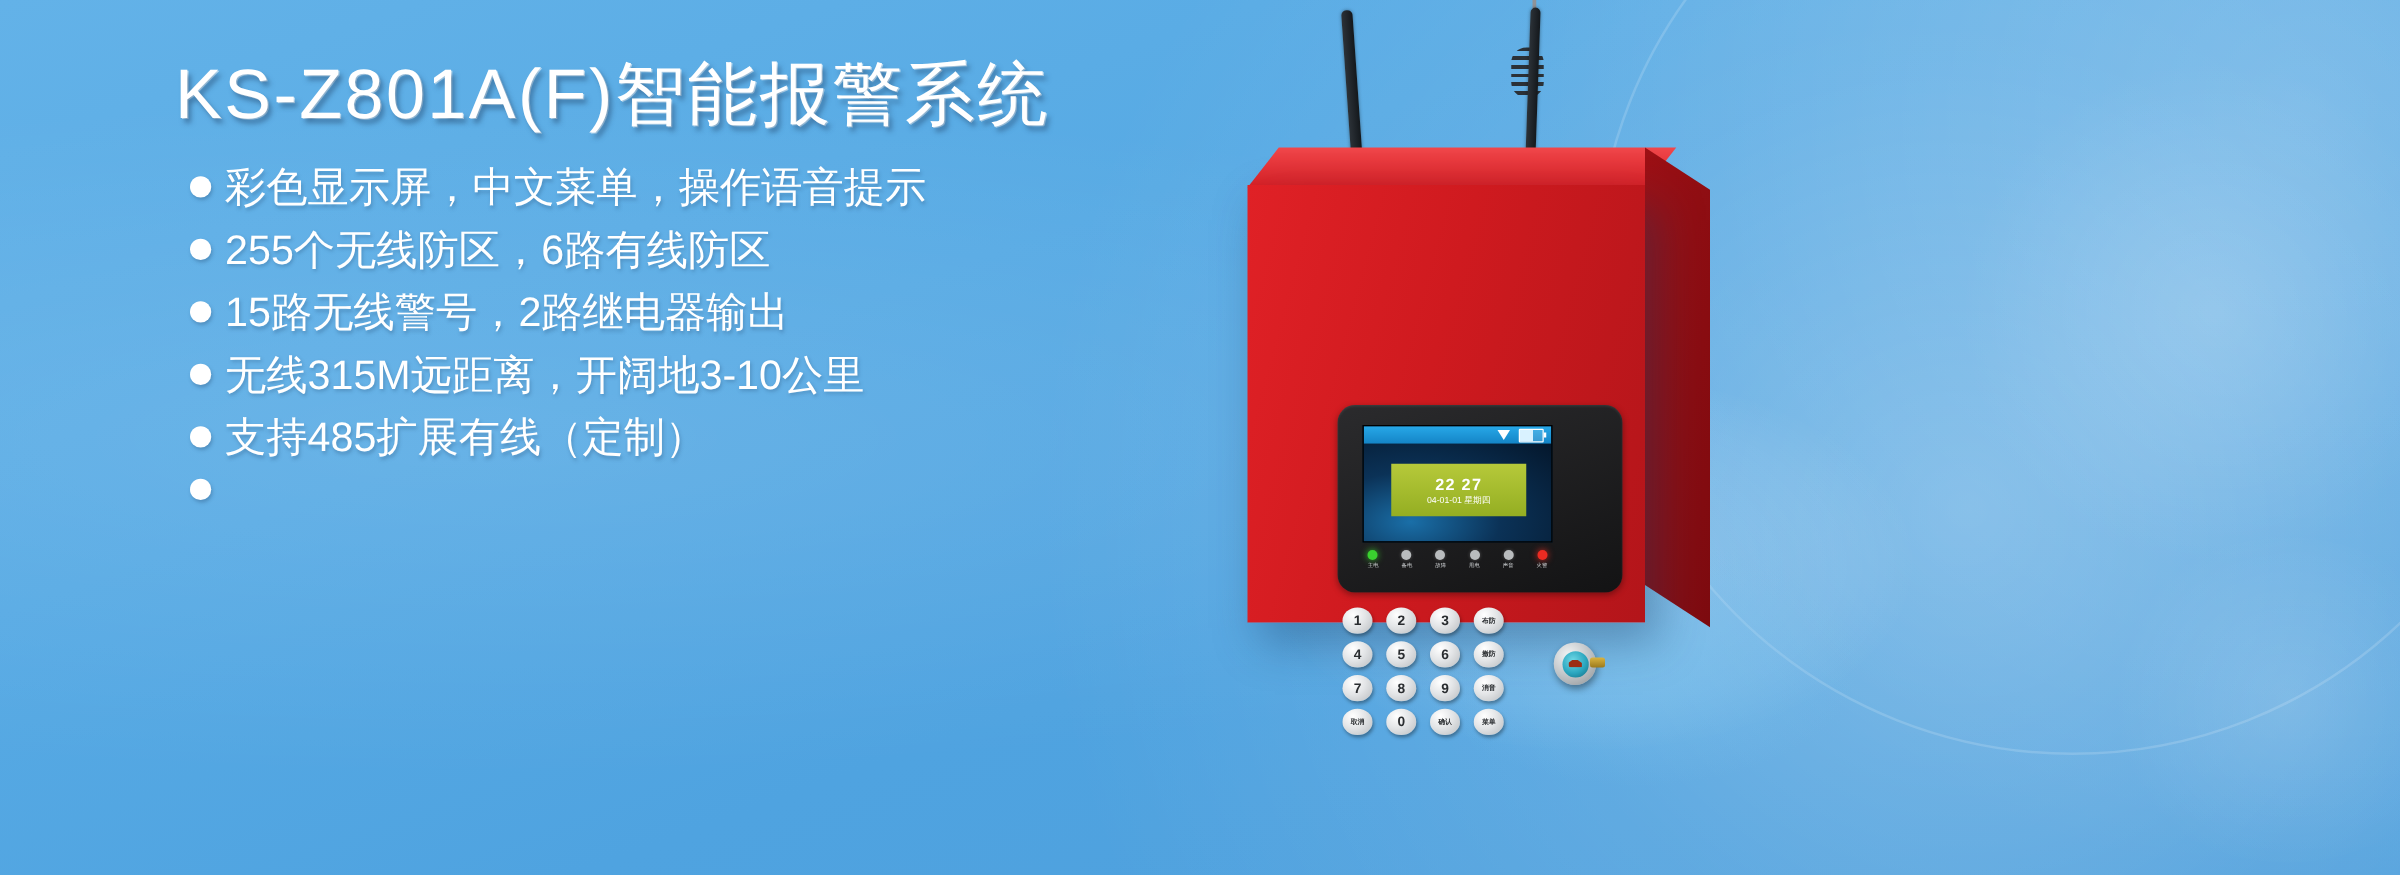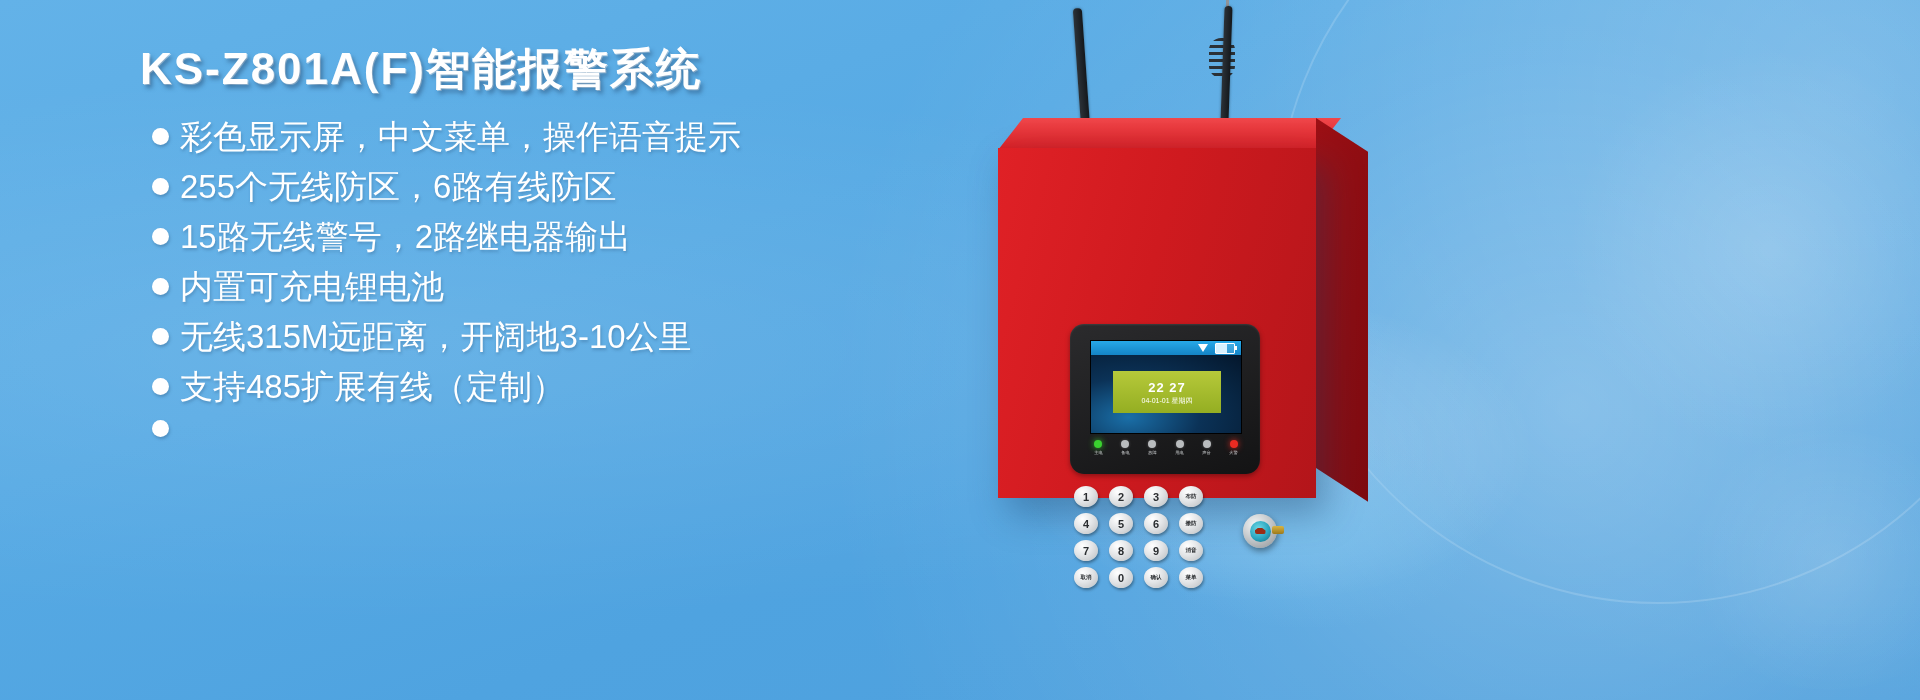--- a/index.html
+++ b/index.html
@@ -24,21 +24,21 @@
   .blob-c{left:1130px;top:430px;width:360px;height:200px;
     background:radial-gradient(ellipse at 50% 50%, rgba(126,196,238,0.55) 0%, rgba(126,196,238,0) 70%);}
   .blob-d{left:1680px;top:430px;width:300px;height:260px;
     background:radial-gradient(circle at 50% 50%, rgba(255,255,255,0.13) 0%, rgba(255,255,255,0) 70%);}
   .arc{position:absolute;right:-120px;top:-160px;width:760px;height:760px;border-radius:50%;
     border:2px solid rgba(255,255,255,0.16);pointer-events:none;}
 
   
   .text-col{position:absolute;left:140px;top:46px;width:840px;}
   .title{
-    font-size:44px;line-height:1.05;font-weight:bold;color:#ffffff;
+    font-size:56px;line-height:1.05;font-weight:normal;color:#ffffff;
     letter-spacing:2px;white-space:nowrap;
     text-shadow:3px 4px 4px rgba(40,80,120,0.55), 1px 1px 0 rgba(255,255,255,0.6);
   }
   .features{margin:28px 0 0 12px;padding:0;list-style:none;}
   .feature{
     display:flex;align-items:center;
     font-size:33px;line-height:1.0;color:#ffffff;font-weight:normal;
     margin-bottom:17px;white-space:nowrap;
     text-shadow:1px 2px 3px rgba(40,80,120,0.35);
   }
@@ -64,21 +64,21 @@
   .box{position:absolute;left:38px;top:148px;width:318px;height:350px;
     background:linear-gradient(105deg,#e02126 0%,#cf1a1f 45%,#b3151a 100%);
     box-shadow:10px 16px 34px rgba(20,60,100,0.38);}
   .box-top{position:absolute;left:38px;top:118px;width:318px;height:32px;
     background:linear-gradient(180deg,#f0474b,#d81e23);
     transform:skewX(-38deg);transform-origin:bottom left;}
   .box-side{position:absolute;left:356px;top:118px;width:52px;height:350px;
     background:linear-gradient(100deg,#9d1015,#7d0b10);
     transform:skewY(33deg);transform-origin:top left;}
 
-  .panel{position:absolute;left:72px;top:176px;width:190px;height:150px;
+  .panel{position:absolute;left:72px;top:176px;width:228px;height:150px;
     background:linear-gradient(160deg,#2b2b2d,#131314);border-radius:14px;
     box-shadow:inset 0 1px 2px rgba(255,255,255,0.10), 0 2px 5px rgba(0,0,0,0.35);}
 
   .lcd{position:absolute;left:20px;top:16px;width:150px;height:92px;
     background:#06243f;border:1px solid #000;overflow:hidden;}
   .lcd-bar{position:absolute;left:0;top:0;width:100%;height:14px;
     background:linear-gradient(180deg,#27a8e8,#1484c6);
     display:flex;align-items:center;justify-content:flex-end;gap:7px;padding-right:6px;box-sizing:border-box;}
   .sig{width:0;height:0;border-left:5px solid transparent;border-right:5px solid transparent;
     border-top:8px solid #ffffff;}
@@ -143,24 +143,20 @@
         <span class="bullet"></span>
         <span>彩色显示屏，中文菜单，操作语音提示</span>
       </li>
       <li class="feature">
         <span class="bullet"></span>
         <span>255个无线防区，6路有线防区</span>
       </li>
       <li class="feature">
         <span class="bullet"></span>
         <span>15路无线警号，2路继电器输出</span>
-      </li>
-      <li class="feature">
-        <span class="bullet"></span>
-        <span>内置可充电锂电池</span>
       </li>
       <li class="feature">
         <span class="bullet"></span>
         <span>无线315M远距离，开阔地3-10公里</span>
       </li>
       <li class="feature">
         <span class="bullet"></span>
         <span>支持485扩展有线（定制）</span>
       </li>
       <li class="feature">

